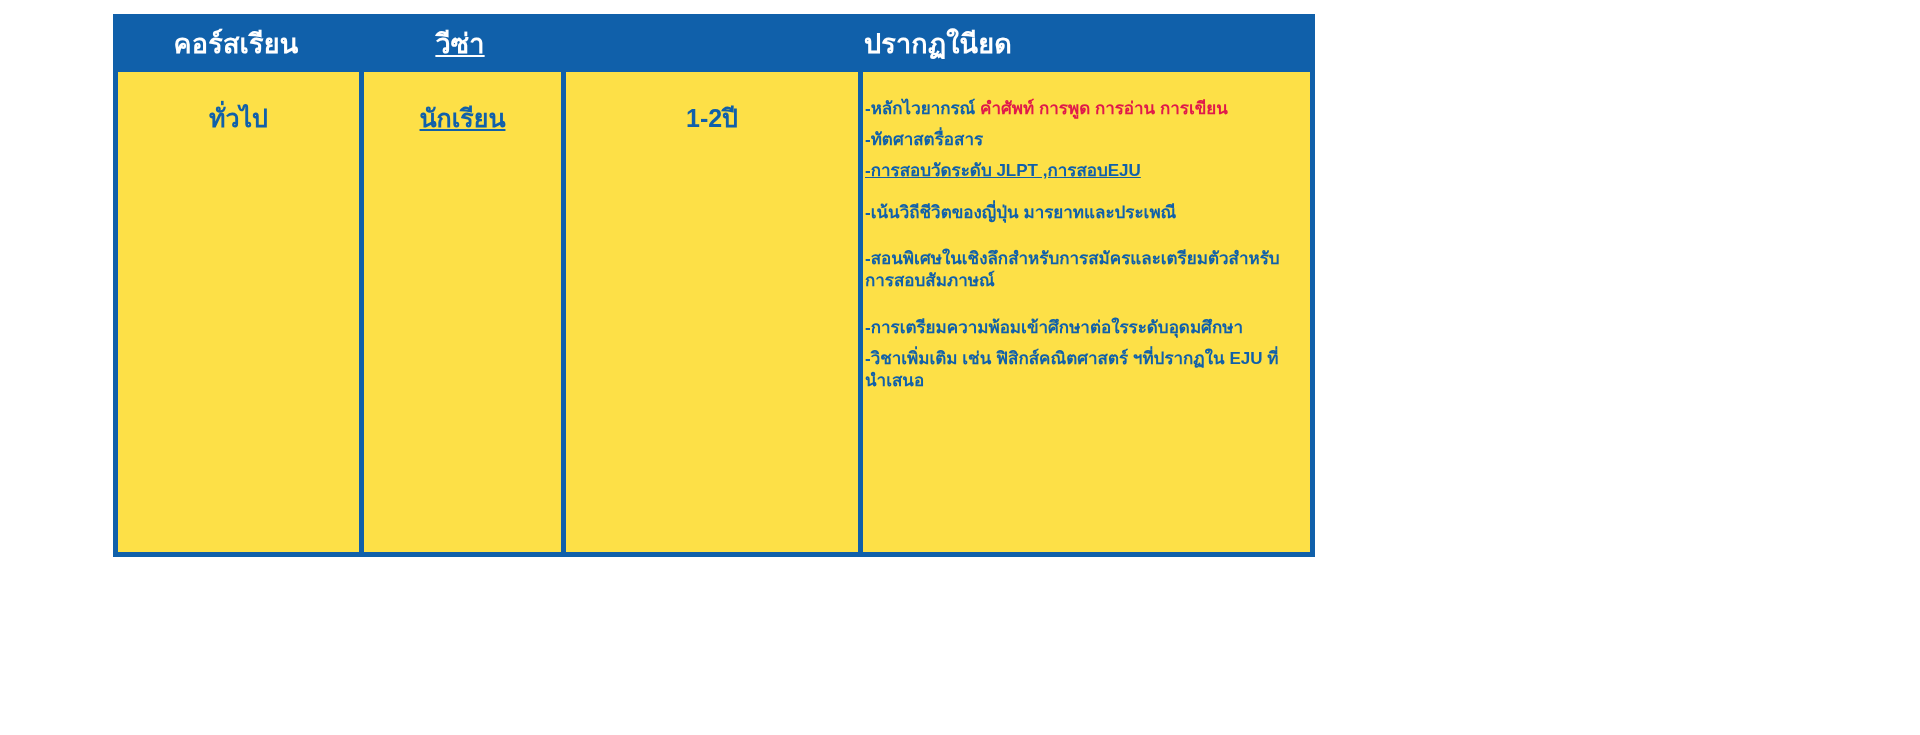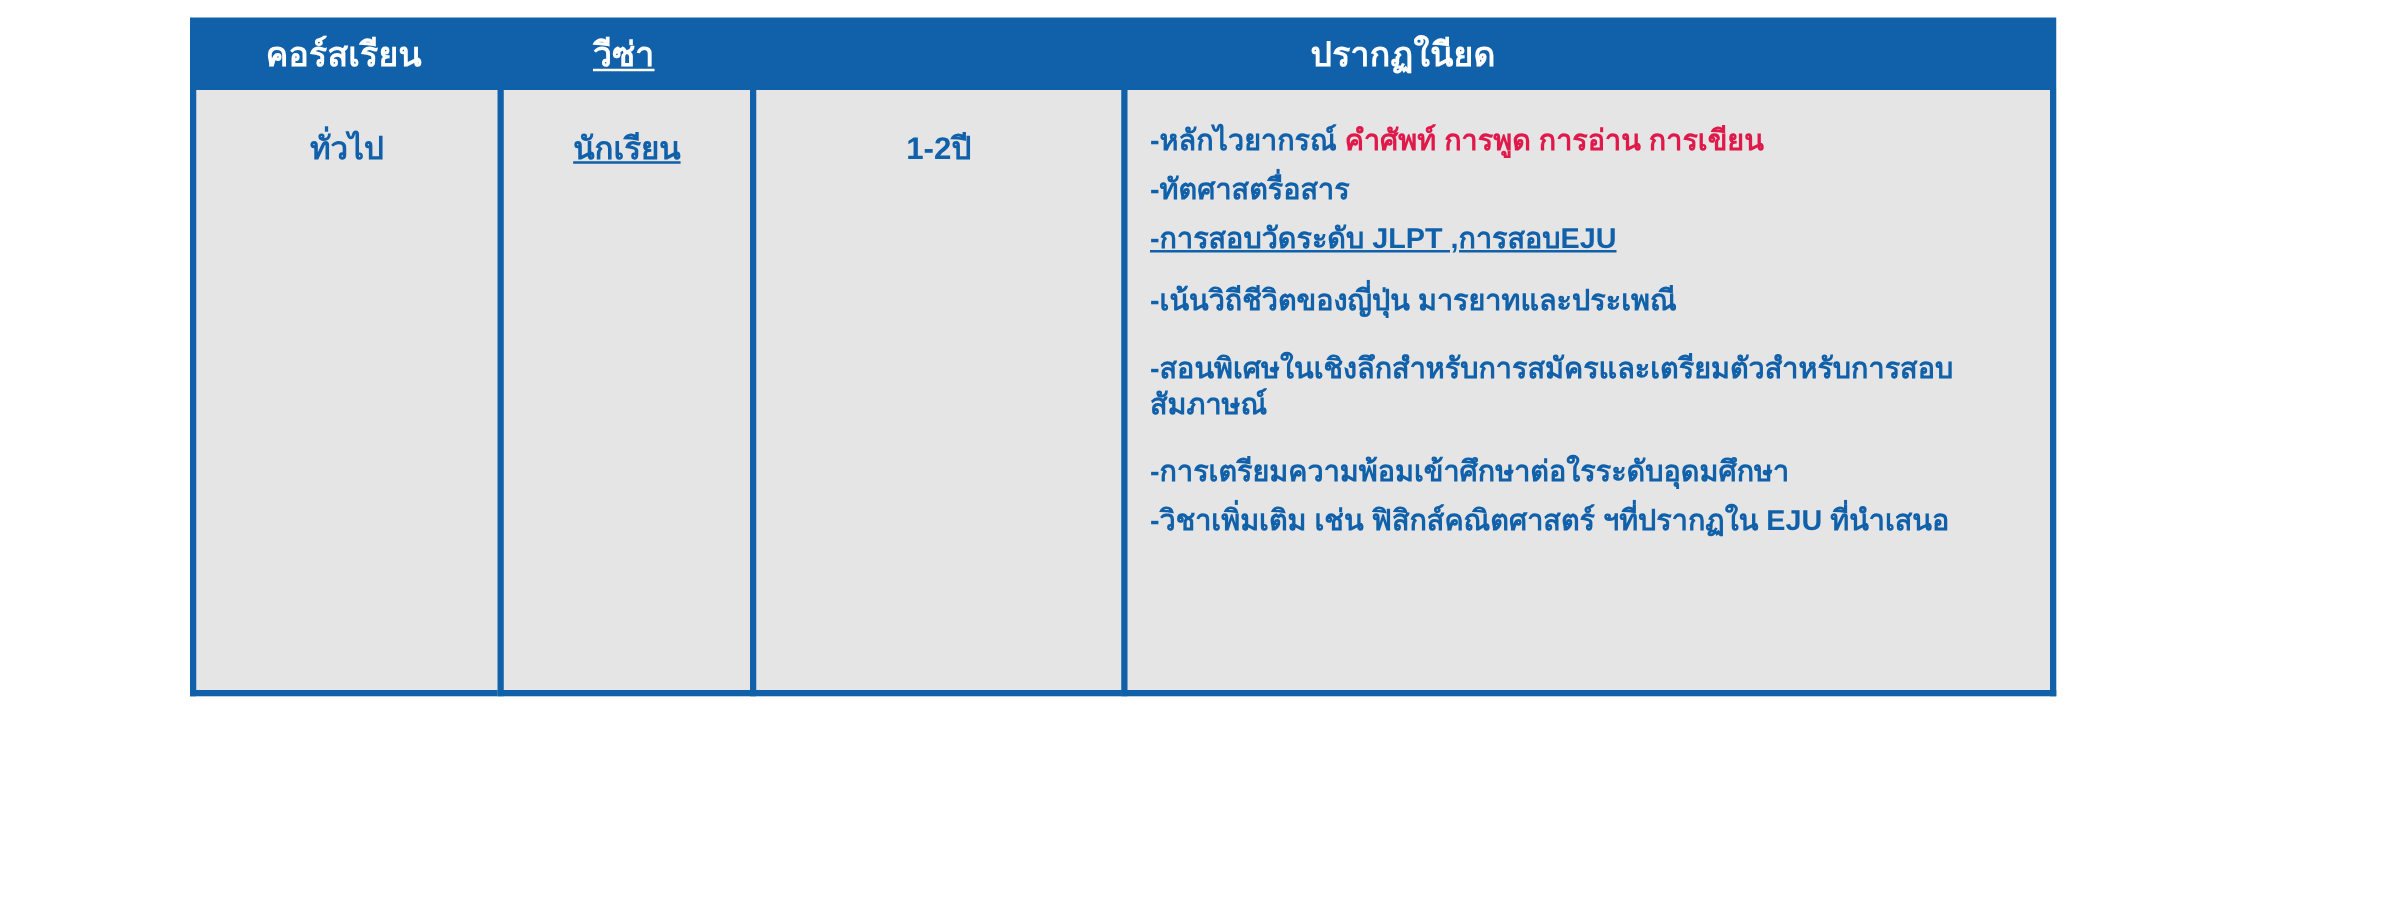--- a/index.html
+++ b/index.html
@@ -11,22 +11,21 @@
     width: 1920px;
     height: 735px;
     font-family: "Liberation Sans", "DejaVu Sans", sans-serif;
     overflow: hidden;
   }
 
   #course-table {
     position: absolute;
     left: 113px;
     top: 14px;
-    width: 1493px;
-    margin-left: 39px;
+    width: 1202px;
   }
 
   
   .thead {
     display: flex;
     background: #1060AA;
     height: 58px;
   }
   .th {
     display: flex;
@@ -46,37 +45,37 @@
   
   .tbody {
     display: flex;
     align-items: stretch;
     min-height: 485px;
   }
   .td {
     box-sizing: border-box;
     border-left: 5px solid #1060AA;
     border-bottom: 5px solid #1060AA;
-    background: #e5e5e5;
+    background: #fde047;
   }
   .td.last { border-right: 5px solid #1060AA; }
 
   .cell-center {
     display: flex;
     justify-content: center;
     padding-top: 26px;
     color: #1060AA;
     font-size: 25px;
     font-weight: bold;
   }
 
   .cell-details {
-    padding: 26px 16px 18px 18px;
+    padding: 26px 16px 18px 2px;
     color: #1060AA;
-    font-size: 23px;
+    font-size: 17px;
     font-weight: bold;
     line-height: 1.30;
   }
   .detail-line { margin-bottom: 9px; }
   .detail-line.gap { margin-bottom: 20px; text-decoration: underline; }
   .detail-line.gap-lg { margin-bottom: 24px; }
   .hl { color: #E0194B; }
 </style>
 </head>
 <body>

